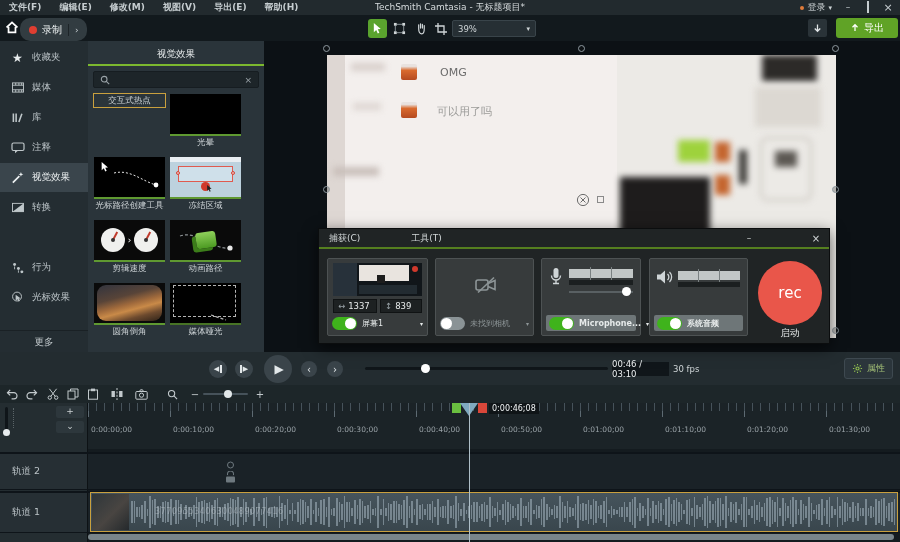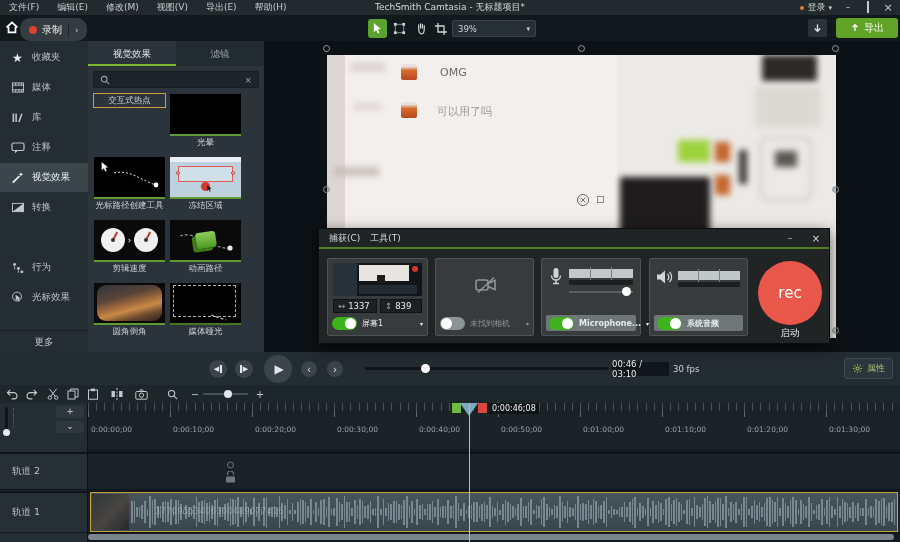--- a/index.html
+++ b/index.html
@@ -3,21 +3,21 @@
 <meta charset="utf-8">
 <style>
   * { margin:0; padding:0; box-sizing:border-box; }
   html,body { background:#0a0e10; }
   body { font-family:"DejaVu Sans","Liberation Sans",sans-serif; }
   .app { position:relative; width:900px; height:542px; background:#232c30; overflow:hidden; color:#cfd5d7; }
   .abs { position:absolute; }
   .row { display:flex; align-items:center; }
 
   
-  .menubar { left:0; top:0; width:900px; height:15px; background:#222a2e; font-size:9px; color:#c6cdd0; }
+  .menubar { left:0; top:0; width:900px; height:15px; background:#222a2e; font-size:9px; color:#c6cdd0;font-weight:bold; }
   .menu-item { padding:0 9px; line-height:15px; cursor:default; }
   .win-title { left:0; right:0; top:0; text-align:center; line-height:15px; font-size:9px; color:#d6dbdd; pointer-events:none; }
   .mb-right { right:2px; top:0; height:15px; }
   .login-dot { width:4px; height:4px; border-radius:50%; background:#e07b39; margin-right:3px; }
   .winbtn { width:20px; text-align:center; line-height:15px; font-size:9px; color:#c6cdd0; }
   .restore-box { width:7px; height:7px; border:1px solid #c6cdd0; margin:4px auto; }
 
   
   .toolbar2 { left:0; top:15px; width:900px; height:26px; background:#12191d; }
   .rec-pill { left:20px; top:3px; height:23px; background:#323c41; border-radius:10px; padding:0 8px 0 9px; }
@@ -58,21 +58,21 @@
   .canvas { left:264px; top:41px; width:636px; height:311px; background:#0c1115; }
   .preview { left:63px; top:14px; width:509px; height:283px; background:#f3efed; overflow:hidden; }
   .chat-strip { left:0; top:0; width:18px; height:283px; background:#ded7d3; }
   .avatar { width:16px; height:16px; background:linear-gradient(#e8e2df 15%,#d96a2e 40%,#b54a20); border-radius:2px; filter:blur(.4px); }
   .chat-msg { font-size:11px; color:#6b6b6b; filter:blur(.5px); }
   .blurblob { filter:blur(3px); }
   .hdl { position:absolute; width:7px; height:7px; border:1px solid #8f9aa0; border-radius:50%; background:rgba(18,22,24,.25); z-index:2; }
 
   
   .recorder { left:54px; top:187px; width:512px; height:116px; background:#202425; border:1px solid #0b0d0e; z-index:5; box-shadow:0 4px 14px rgba(0,0,0,.6); }
-  .rec-title { height:20px; display:flex; align-items:center; font-size:9px; color:#d3d8d9; border-bottom:2px solid #557f1f; }
+  .rec-title { height:20px; display:flex; align-items:center; font-size:9px; color:#d3d8d9; border-bottom:2px solid #557f1f;gap:41px; }
   .rcard { position:absolute; top:29px; height:78px; background:#373b3c; border:1px solid #4d5253; border-radius:2px; }
   .dimbox { background:#1d2122; border:1px solid #101314; height:14px; display:flex; align-items:center; padding:0 4px; gap:3px; font-size:8.5px; color:#e8ecec; }
   .toggle { width:25px; height:13px; border-radius:7px; position:relative; flex:none; }
   .toggle.on { background:#3fb31c; }
   .toggle.off { background:#8a9396; }
   .toggle i { position:absolute; top:1px; width:11px; height:11px; border-radius:50%; background:#fff; }
   .toggle.on i { right:1px; } .toggle.off i { left:1px; }
   .src-row { position:absolute; left:4px; right:4px; bottom:4px; height:16px; display:flex; align-items:center; gap:5px; font-size:8px; color:#e6eaea; }
   .src-row.lt { background:#6e7678; border-radius:2px; padding:0 3px; }
   .meter { height:9px; background:#c2c7c7; position:relative; }
@@ -262,21 +262,20 @@
           </svg>
         </span>
       <span>行为</span>
     </div>
     <div class="side-more">更多</div>
   </div>
 
   <div class="abs effects">
     <div class="abs tabs">
       <div class="tab active">视觉效果</div>
-      <div class="tab">滤镜</div>
     </div>
     <div class="abs searchbox">
       <svg width="10" height="10" viewBox="0 0 12 12">
           <circle cx="5" cy="5" r="3.4" fill="none" stroke="#9aa3a8" stroke-width="1.3"></circle>
           <path d="M7.6 7.6 L11 11" stroke="#9aa3a8" stroke-width="1.3"></path>
         </svg>
       <span style="font-size:9px;color:#9aa3a8">×</span>
     </div>
     <div class="abs fxgrid">
 

